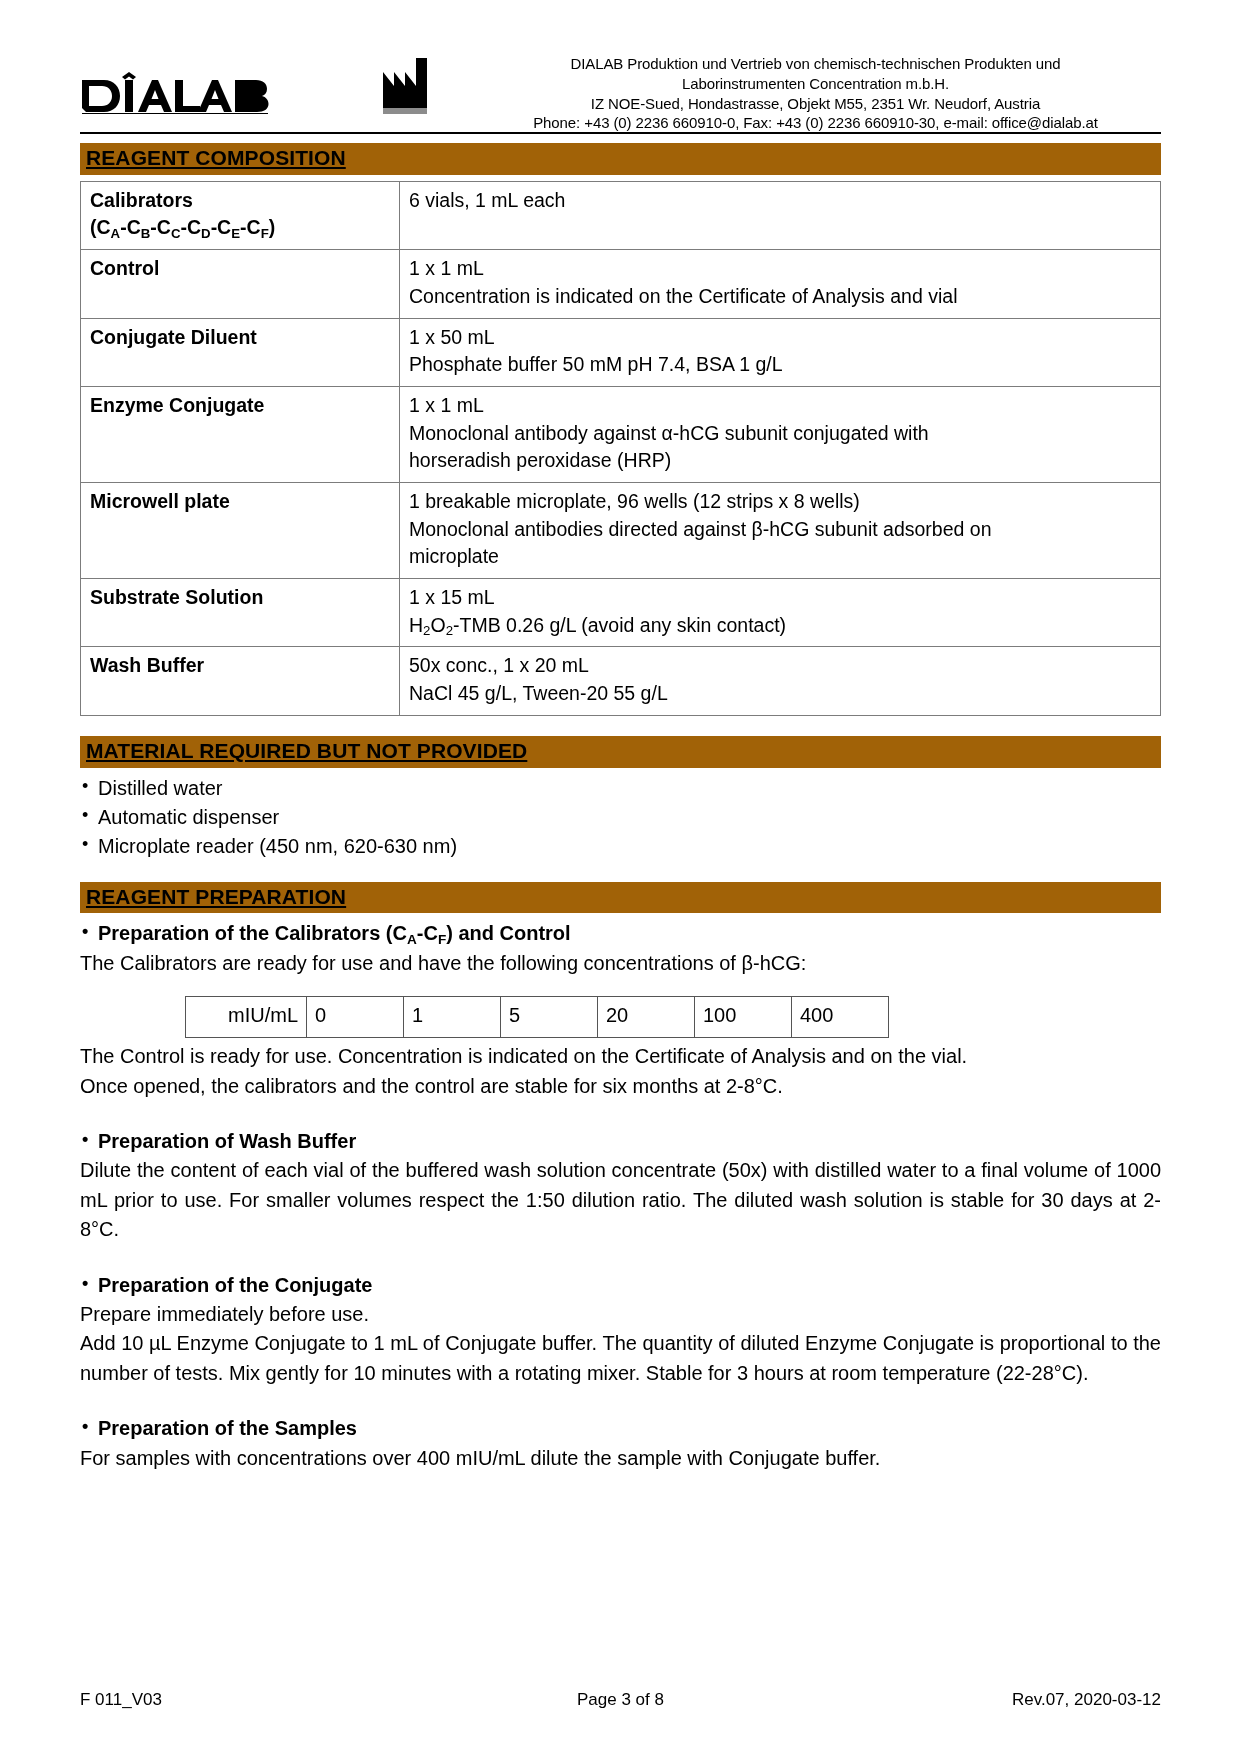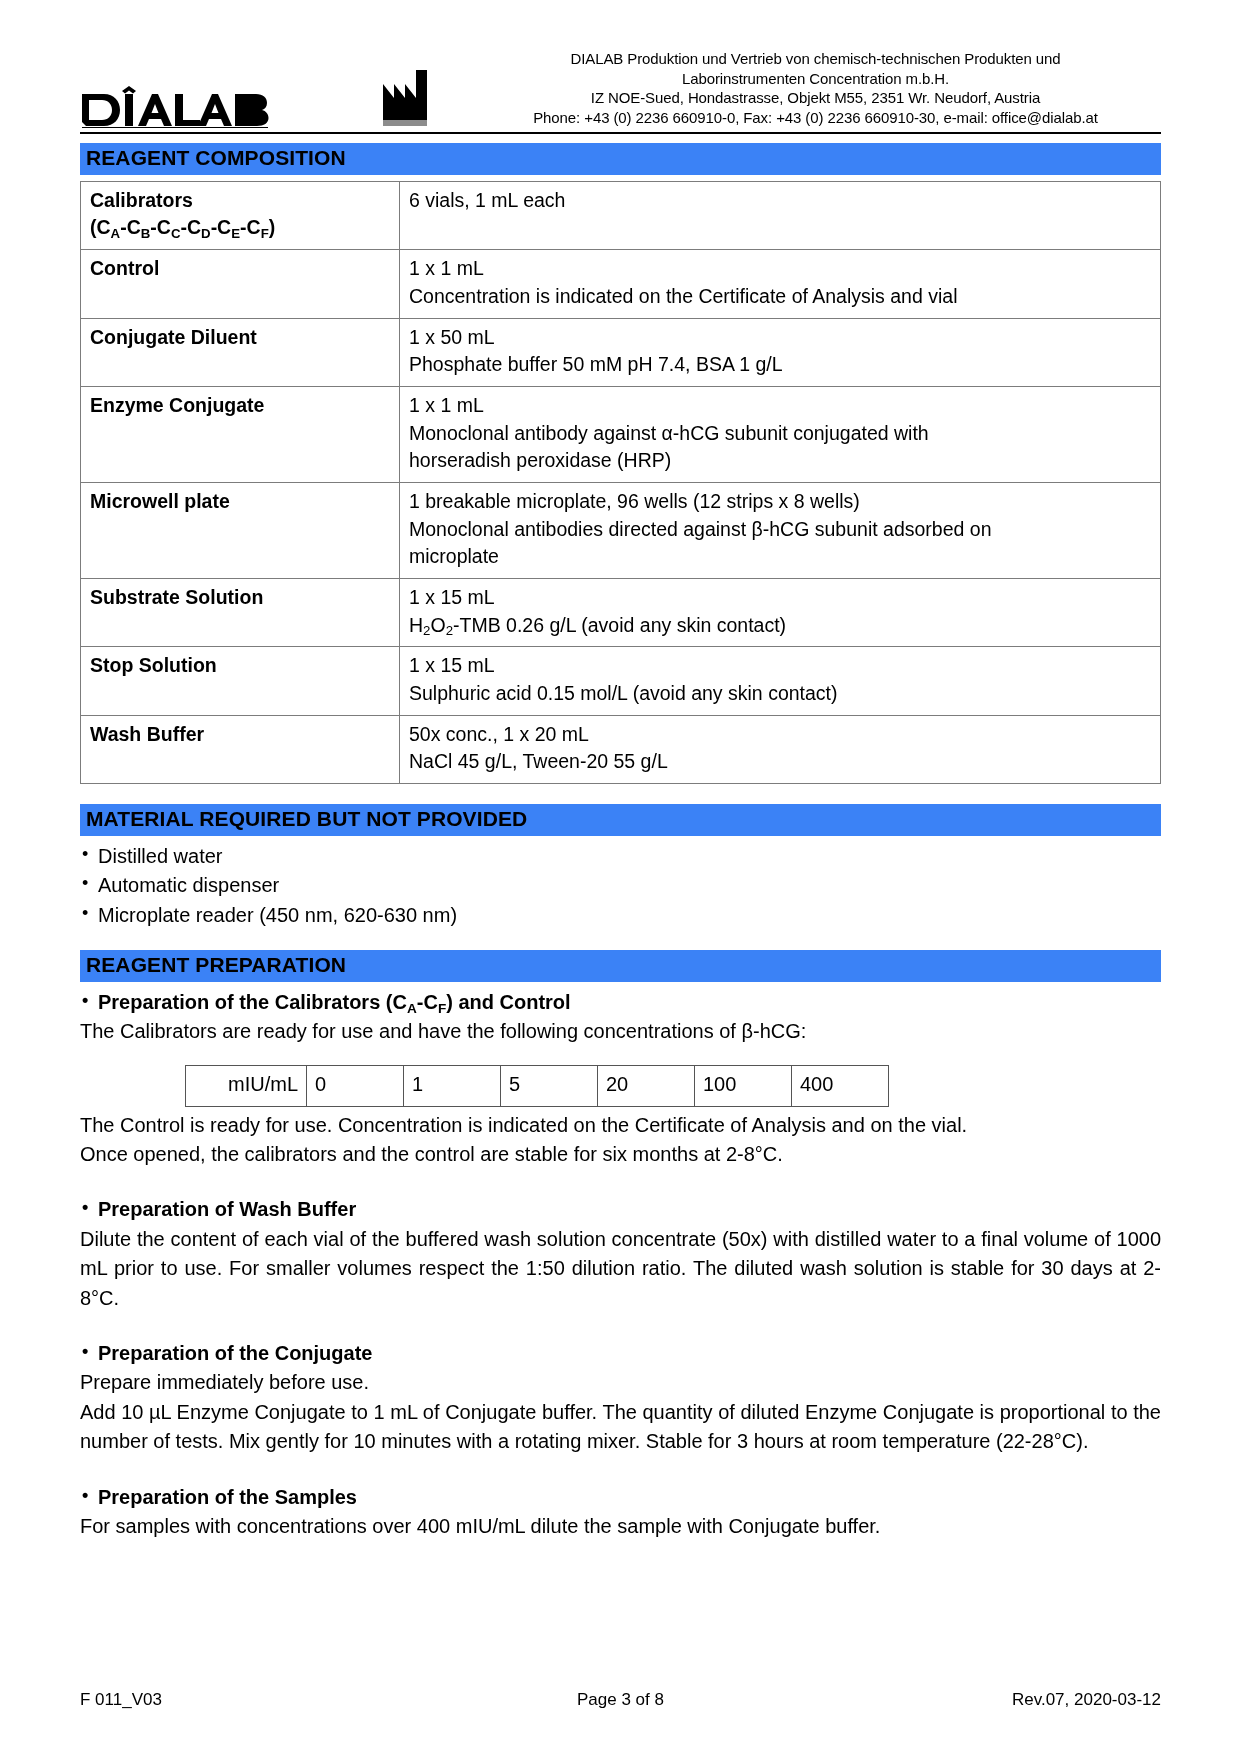--- a/index.html
+++ b/index.html
@@ -21,21 +21,21 @@
     left: 0; top: 0;
     width: 1241px;
     height: 1755px;
     box-sizing: border-box;
     padding: 50px 80px 0 80px;
   }
 
   
   .doc-header {
     display: flex;
-    align-items: flex-end;
+    align-items: flex-start;
     height: 78px;
     margin-bottom: 4px;
   }
   .logo-block {
     width: 280px;
     flex: 0 0 280px;
     display: flex;
     align-items: center;
     justify-content: flex-start;
     padding-top: 18px;
@@ -61,27 +61,28 @@
   }
   .addr-line { display: block; }
   .header-rule {
     border: 0;
     border-top: 2px solid #000;
     margin: 2px 0 9px 0;
   }
 
   
   .section-bar {
-    background: #3b82f6;
+    background: #a16207;
     font-size: 21px;
     font-weight: bold;
     letter-spacing: 0.1px;
     padding: 3px 6px 4px 6px;
     margin: 0 0 6px 0;
     line-height: 1.18;
+    text-decoration: underline;
   }
   .section-bar.spaced-top { margin-top: 20px; }
 
   
   table.reagent {
     border-collapse: collapse;
     width: 100%;
     table-layout: fixed;
   }
   table.reagent td {
@@ -279,27 +280,20 @@
       </tr>
 
       <tr>
         <td class="label">Substrate Solution</td>
         <td>
           <span class="ln">1 x 15 mL</span>
           <span class="ln">H<sub>2</sub>O<sub>2</sub>-TMB 0.26 g/L (avoid any skin contact)</span>
         </td>
       </tr>
 
-      <tr>
-        <td class="label">Stop Solution</td>
-        <td>
-          <span class="ln">1 x 15 mL</span>
-          <span class="ln">Sulphuric acid 0.15 mol/L (avoid any skin contact)</span>
-        </td>
-      </tr>
 
       <tr>
         <td class="label">Wash Buffer</td>
         <td>
           <span class="ln">50x conc., 1 x 20 mL</span>
           <span class="ln">NaCl 45 g/L, Tween-20 55 g/L</span>
         </td>
       </tr>
     </tbody>
   </table>

